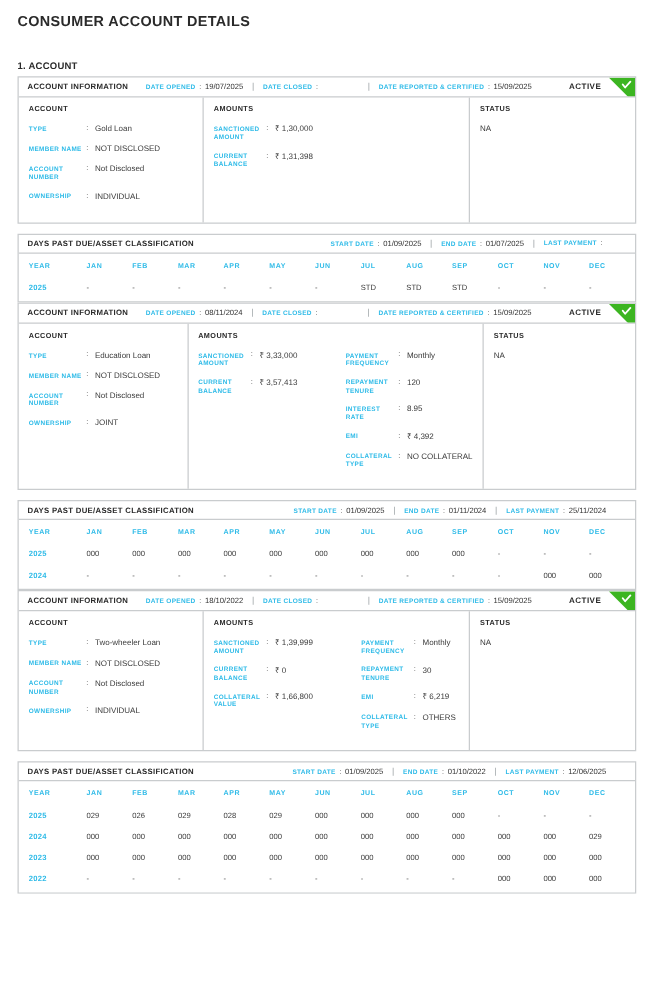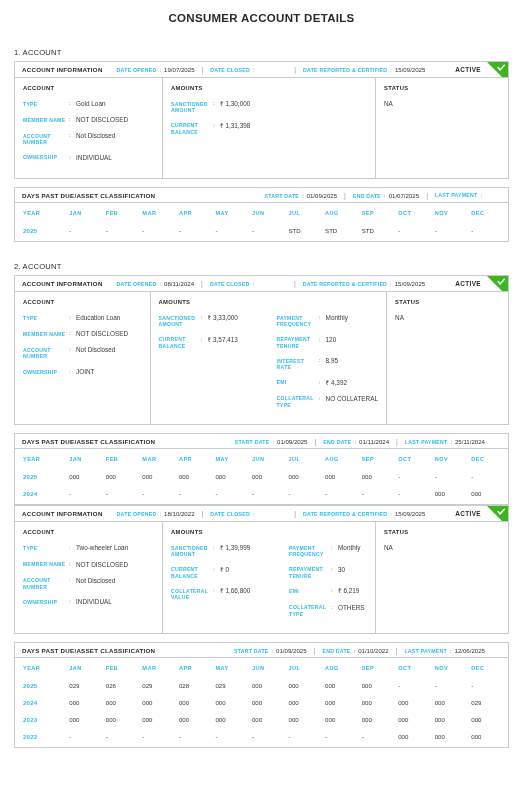--- a/index.html
+++ b/index.html
@@ -11,26 +11,25 @@
   }
   body { padding: 0 14px; }
 
   .page-title {
     font-size: 11.5px;
     font-weight: bold;
     letter-spacing: 0.3px;
     color: #2a2a2a;
     padding-top: 12px;
     padding-bottom: 4px;
-    text-align: center;
   }
 
   .section-label {
     font-size: 7.6px;
-    font-weight: normal;
+    font-weight: bold;
     letter-spacing: 0.2px;
     color: #2a2a2a;
     margin-top: 20px;
     margin-bottom: 4px;
   }
 
   .account-card {
     border: 1px solid #c9ccce;
     background: #fff;
     position: relative;
@@ -345,21 +344,20 @@
             <td>STD</td>
             <td>STD</td>
             <td>STD</td>
             <td class="cell-dash">-</td>
             <td class="cell-dash">-</td>
             <td class="cell-dash">-</td>
           </tr>
         </tbody>
       </table>
     </div>
-    <div class="section-label">2. ACCOUNT</div>
     <div class="account-card">
       <div class="info-header">
         <div class="ih-title">ACCOUNT INFORMATION</div>
         <span class="ih-sep" style="visibility: hidden;"></span>
         <div class="ih-field">
           <span class="ih-label">DATE OPENED</span>
           <span class="ih-colon">:</span>
           <span class="ih-value">08/11/2024</span>
         </div>
         <span class="ih-sep">|</span>

